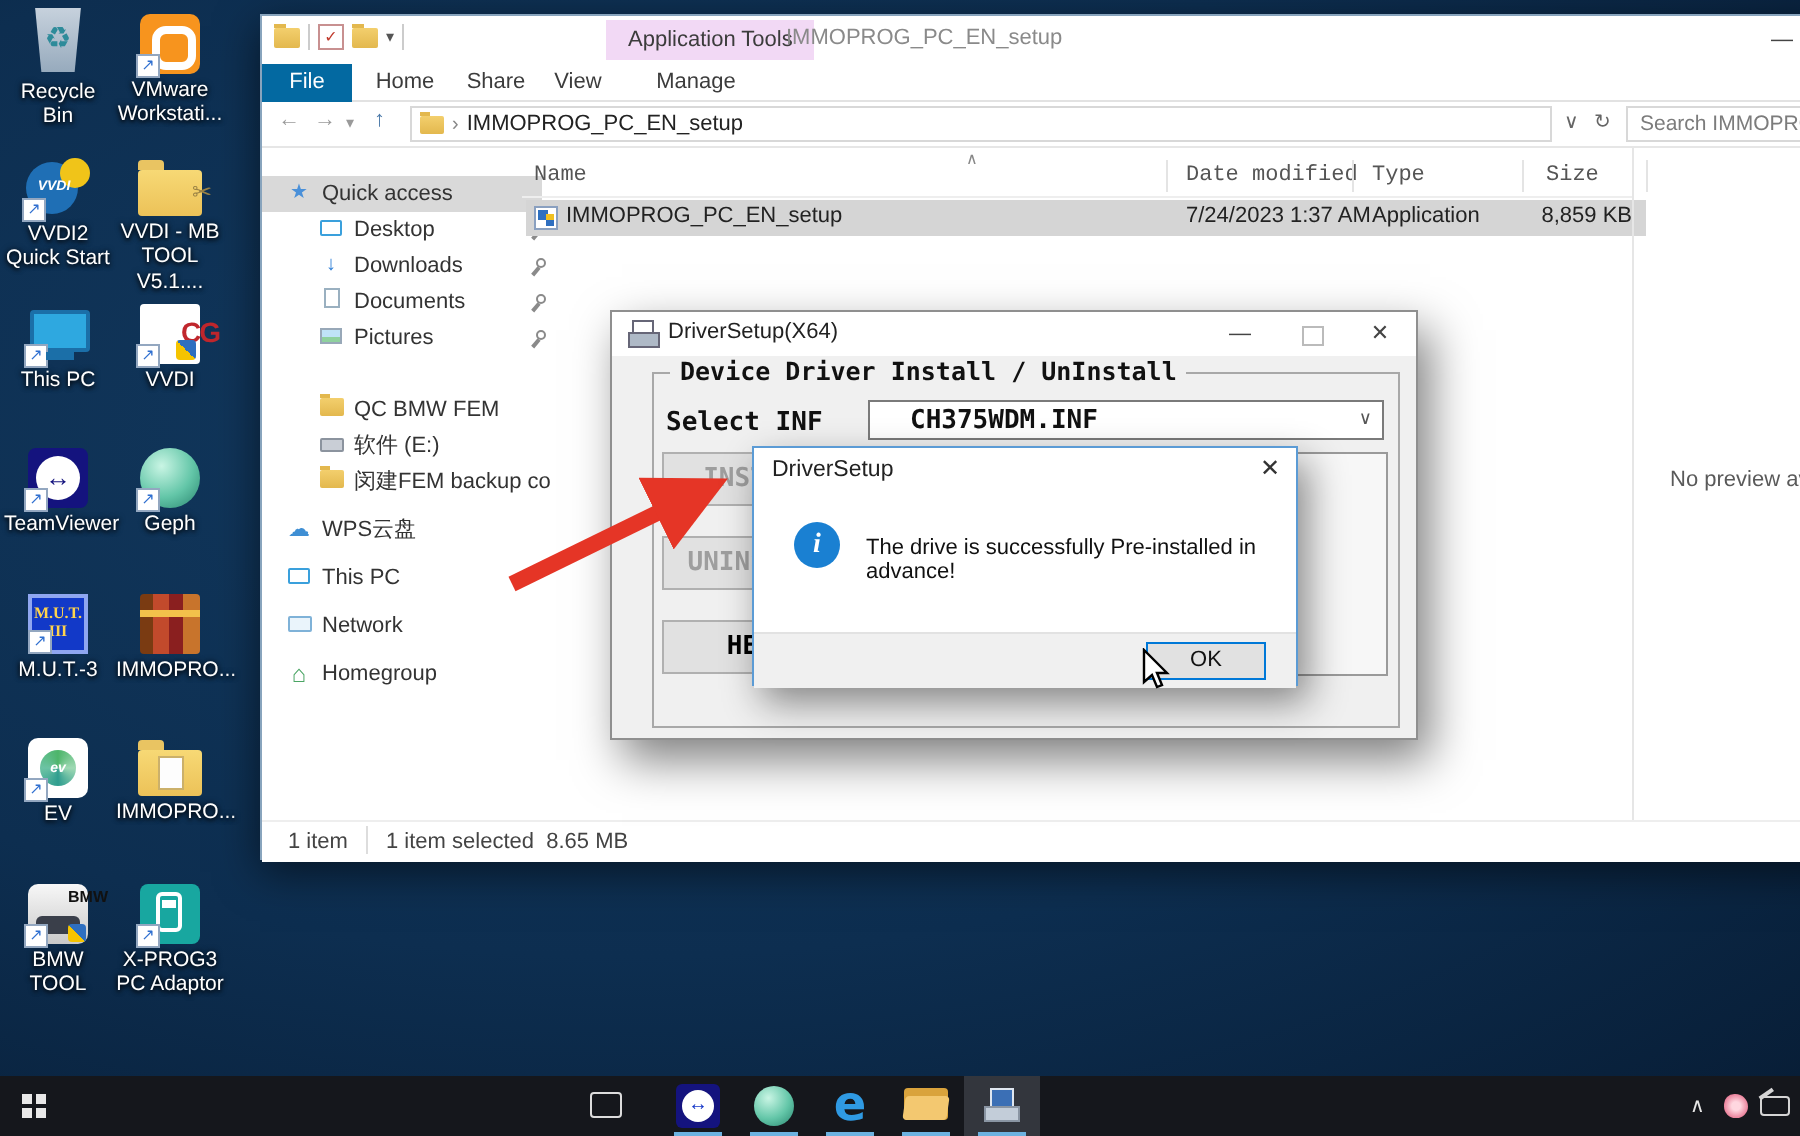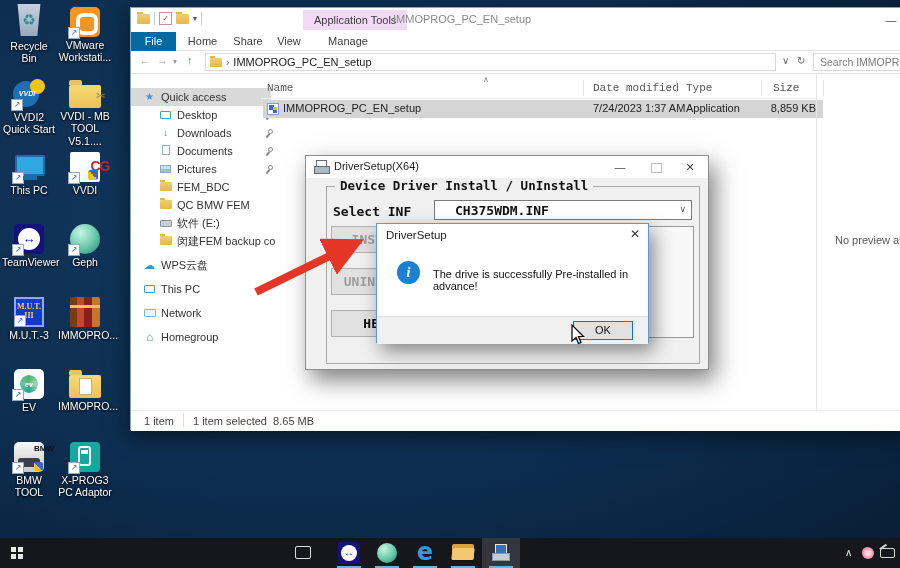--- a/index.html
+++ b/index.html
@@ -345,24 +345,20 @@
         <div class="sitem" style="left:0;top:68px;padding-left:28px">
             <span class="sic"><span class="box-doc"></span></span>
             <span>Documents</span>
             <span class="pin"></span>
           </div>
         <div class="sitem" style="left:0;top:86px;padding-left:28px">
             <span class="sic"><span class="box-pic"></span></span>
             <span>Pictures</span>
             <span class="pin"></span>
           </div>
-        <div class="sitem" style="left:0;top:104px;padding-left:28px">
-            <span class="sic"><span class="box-folder"></span></span>
-            <span>FEM_BDC</span>
-          </div>
         <div class="sitem" style="left:0;top:122px;padding-left:28px">
             <span class="sic"><span class="box-folder"></span></span>
             <span>QC BMW FEM</span>
           </div>
         <div class="sitem" style="left:0;top:140px;padding-left:28px">
             <span class="sic"><span class="box-drive"></span></span>
             <span>软件 (E:)</span>
           </div>
         <div class="sitem" style="left:0;top:158px;padding-left:28px;white-space:nowrap;overflow:hidden">
             <span class="sic"><span class="box-folder"></span></span>

